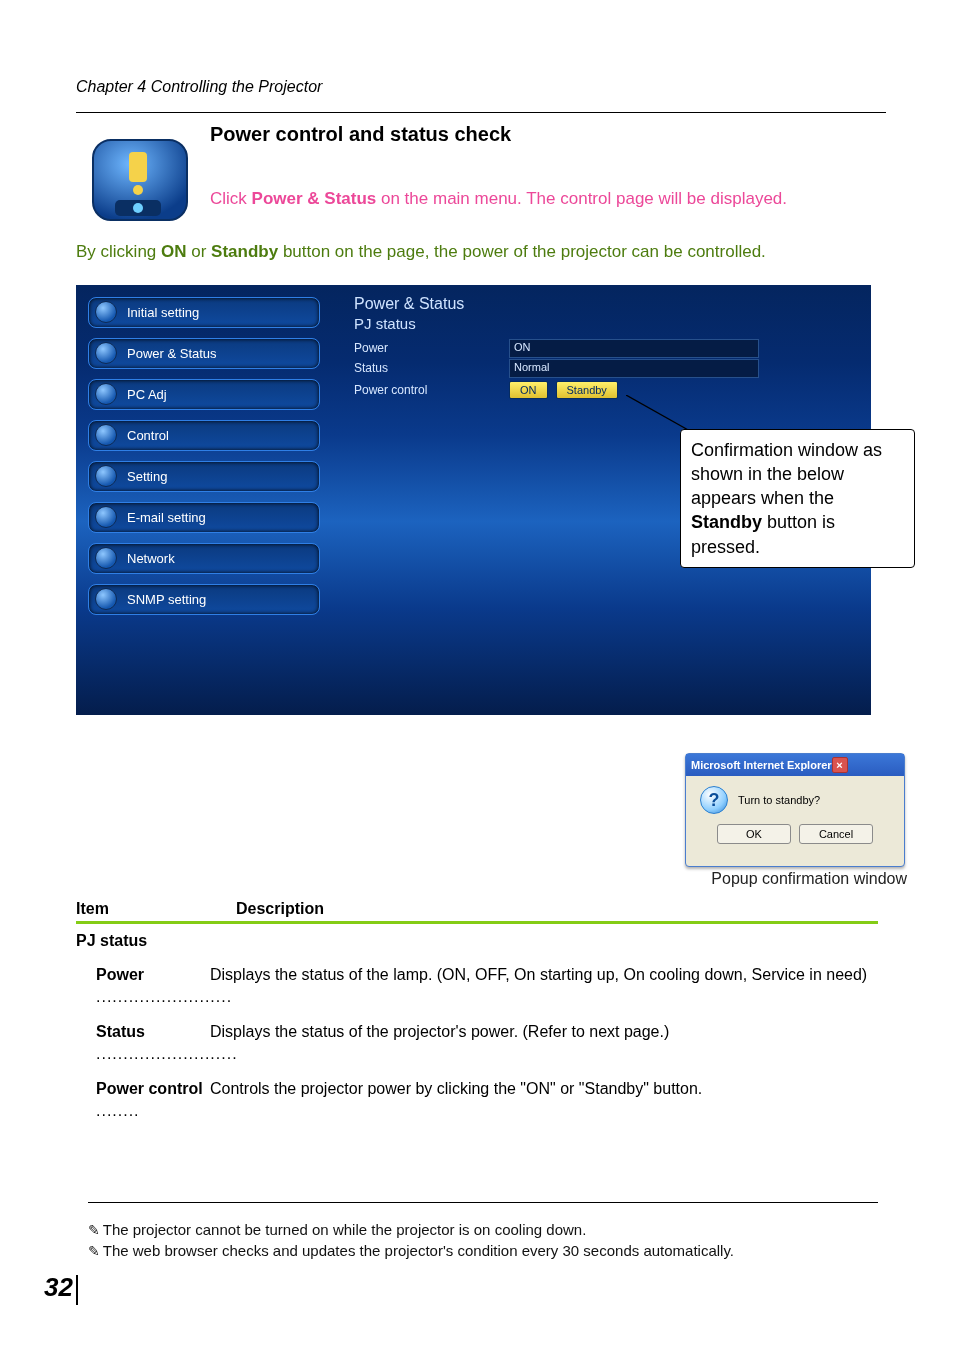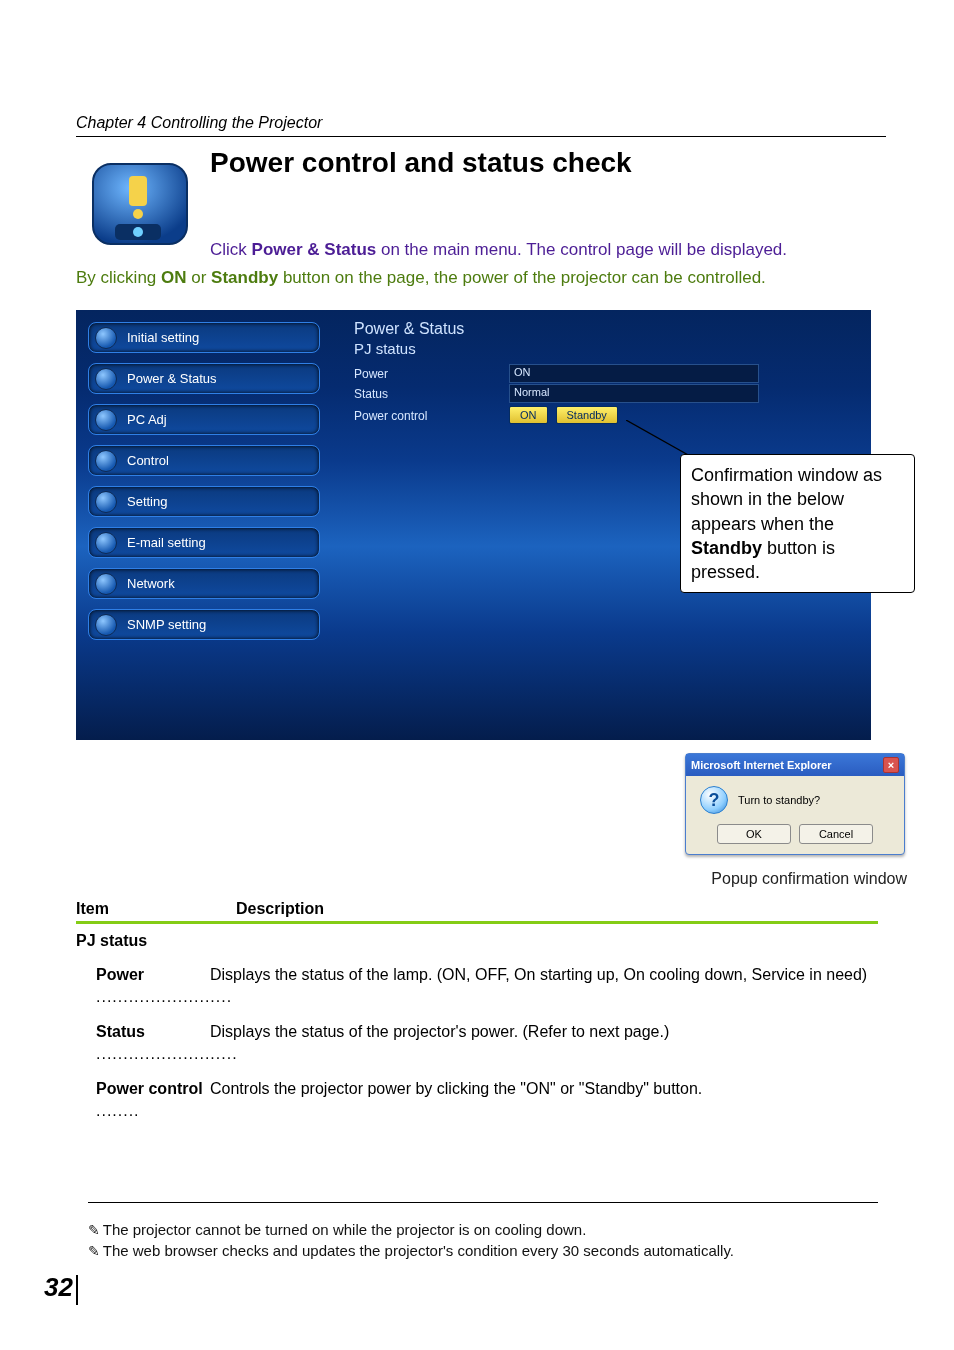--- a/index.html
+++ b/index.html
@@ -13,50 +13,49 @@
   }
   .page {
     padding: 78px 68px 0 76px;
     position: relative;
     height: 100%;
   }
   .chapter-head {
     font-style: italic;
     font-size: 16px;
     border-bottom: 1px solid #000;
-    padding-bottom: 4px;
+    padding-bottom: 16px;
     margin-bottom: 14px;
-    margin-top: 36px;
   }
   .hero {
     display: flex;
     align-items: flex-start;
   }
   .hero-icon {
     width: 128px;
     height: 110px;
     flex: 0 0 128px;
     margin-right: 6px;
     display:flex;
     align-items:center;
     justify-content:center;
   }
   .hero-icon svg { width:110px; height:100px; }
   .hero-text { flex: 1; }
   .title {
-    font-size: 28px;
+    font-size: 20px;
     font-weight: 700;
     margin-top: -4px;
-    margin-bottom: 58px;
+    margin-bottom: 40px;
   }
   .intro {
     font-size: 17px;
     line-height: 1.5;
     text-align: justify;
-    color:#4c1d95;
+    color:#ec4899;
   }
   .intro-cont {
     font-size: 17px;
     line-height: 1.5;
     text-align: justify;
     color:#4d7c0f;
     margin-top:2px;
   }
   .b { font-weight: 700; }
 
@@ -168,21 +167,21 @@
     background:#ece9d8;
     font-family: Tahoma, sans-serif;
     box-shadow: 0 2px 3px rgba(0,0,0,.3);
   }
   .popup-title {
     background: linear-gradient(#3b77d8, #2a5cc0);
     color:#fff;
     font-size:11px;
     font-weight:bold;
     padding:3px 5px;
-    display:flex; justify-content:space-between; align-items:center;
+    display:flex; align-items:center;
   }
   .popup-close {
     width:16px;height:16px;
     background:#d9534f;
     border:1px solid #a33;
     color:#fff;
     font-size:11px; font-weight:bold;
     display:flex;align-items:center;justify-content:center;
     border-radius:2px;
   }
@@ -193,21 +192,21 @@
   }
   .q-icon {
     width:28px;height:28px;border-radius:50%;
     background: radial-gradient(circle at 35% 30%, #fff, #8fcfff 60%, #2a7fd0);
     border:1px solid #2a7fd0;
     color:#0b4e9a; font-weight:bold; font-size:18px;
     display:flex;align-items:center;justify-content:center;
   }
   .popup-btns {
     display:flex;gap:8px;justify-content:center;
-    padding:4px 10px 10px;
+    padding:4px 10px 22px;
   }
   .pbtn {
     width:74px;height:20px;
     font-size:11px;
     background:#f4f2e8;
     border:1px solid #8b8b8b;
     border-radius:3px;
   }
   .popup-caption {
     position:absolute;

